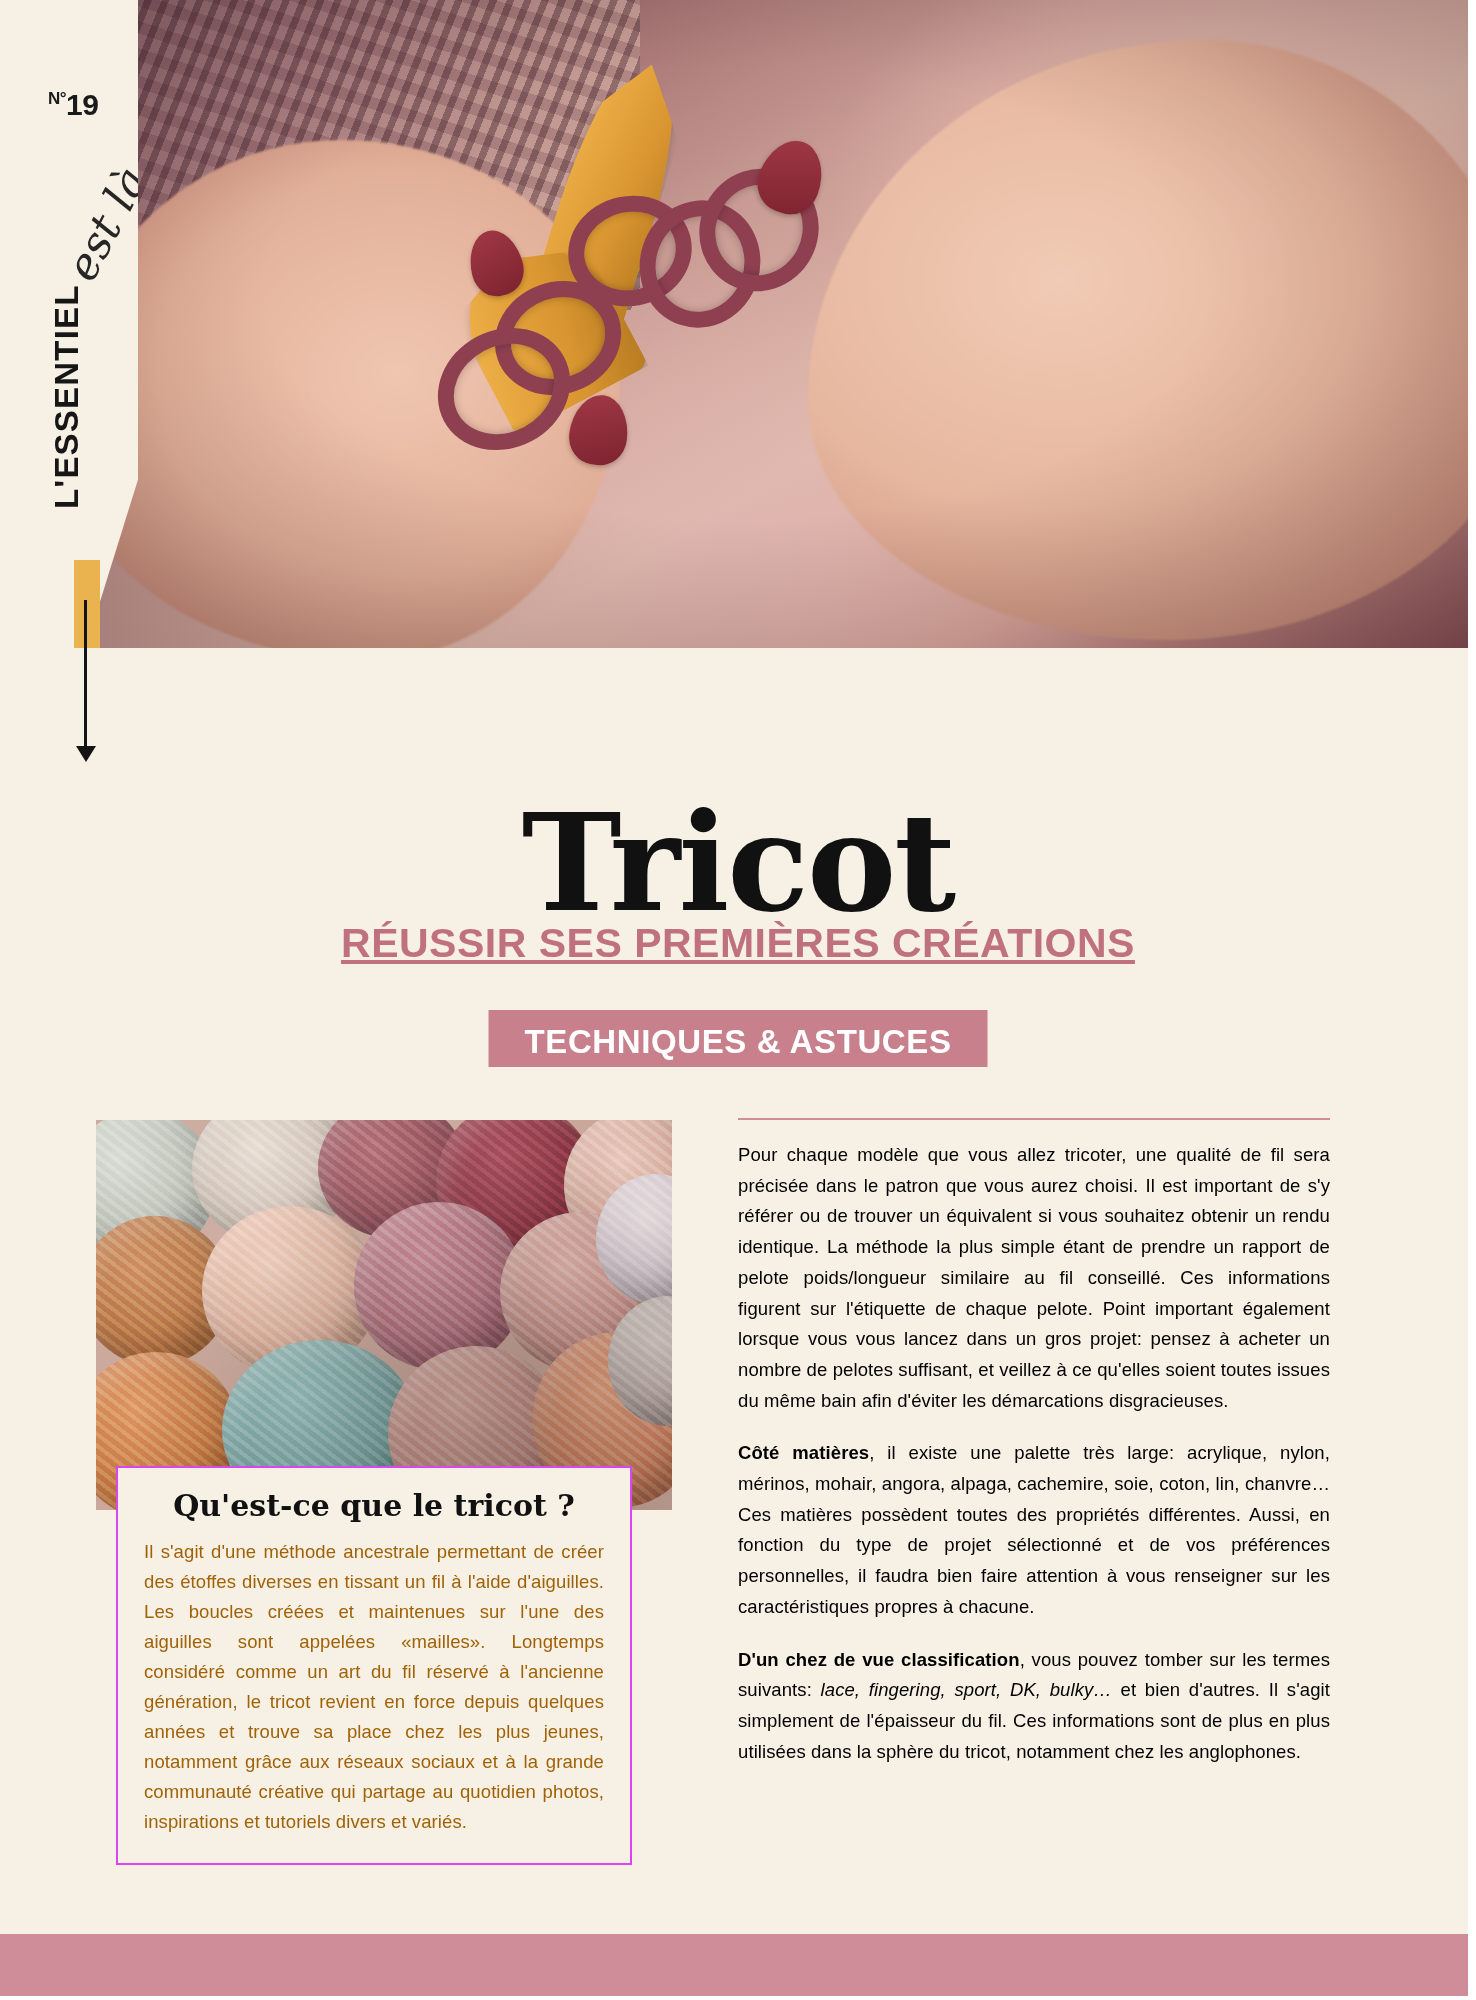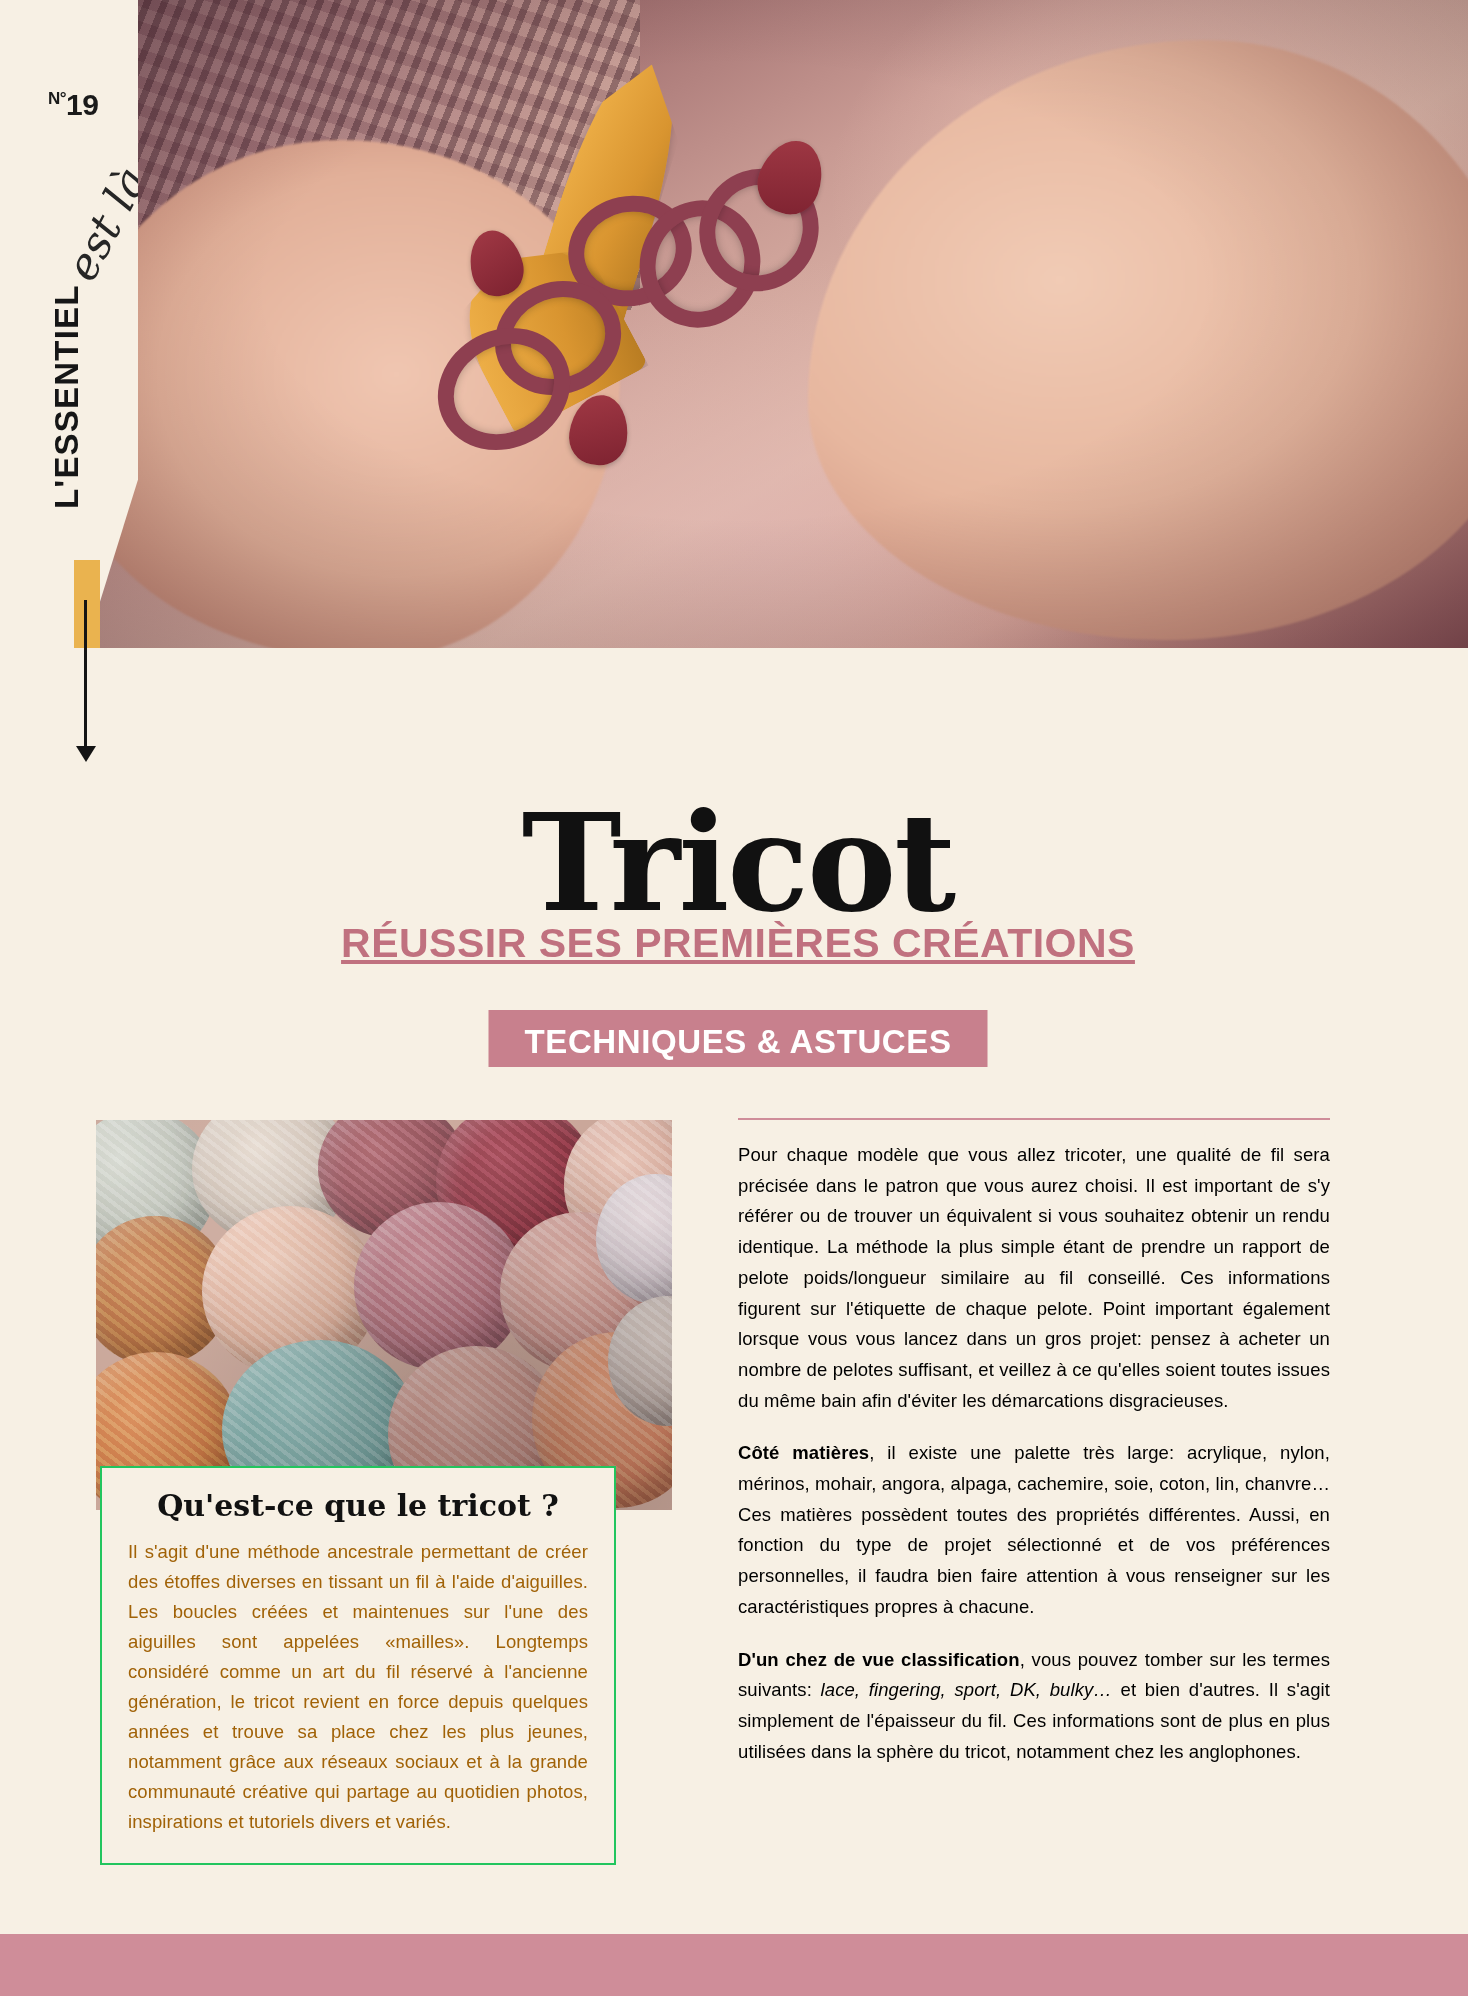--- a/index.html
+++ b/index.html
@@ -263,23 +263,23 @@
     position: absolute; inset: 0;
     background:
       radial-gradient(ellipse at 30% 20%, rgba(255,255,255,.10), rgba(0,0,0,0) 60%),
       radial-gradient(ellipse at 70% 85%, rgba(0,0,0,.22), rgba(0,0,0,0) 65%);
   }
 
   #qa-box {
     position: relative;
     margin-top: -44px;
     width: 516px;
-    margin-left: 4px;
+    margin-left: 20px;
     background: #f7f0e4;
-    border: 2px solid #22c55e;
+    border: 2px solid #d946ef;
     padding: 18px 26px 26px;
     box-sizing: border-box;
   }
   #qa-title {
     font-family: "DejaVu Serif", serif;
     font-weight: 700;
     font-size: 30px;
     color: #111111;
     text-align: center;
     margin: 2px 0 14px;

